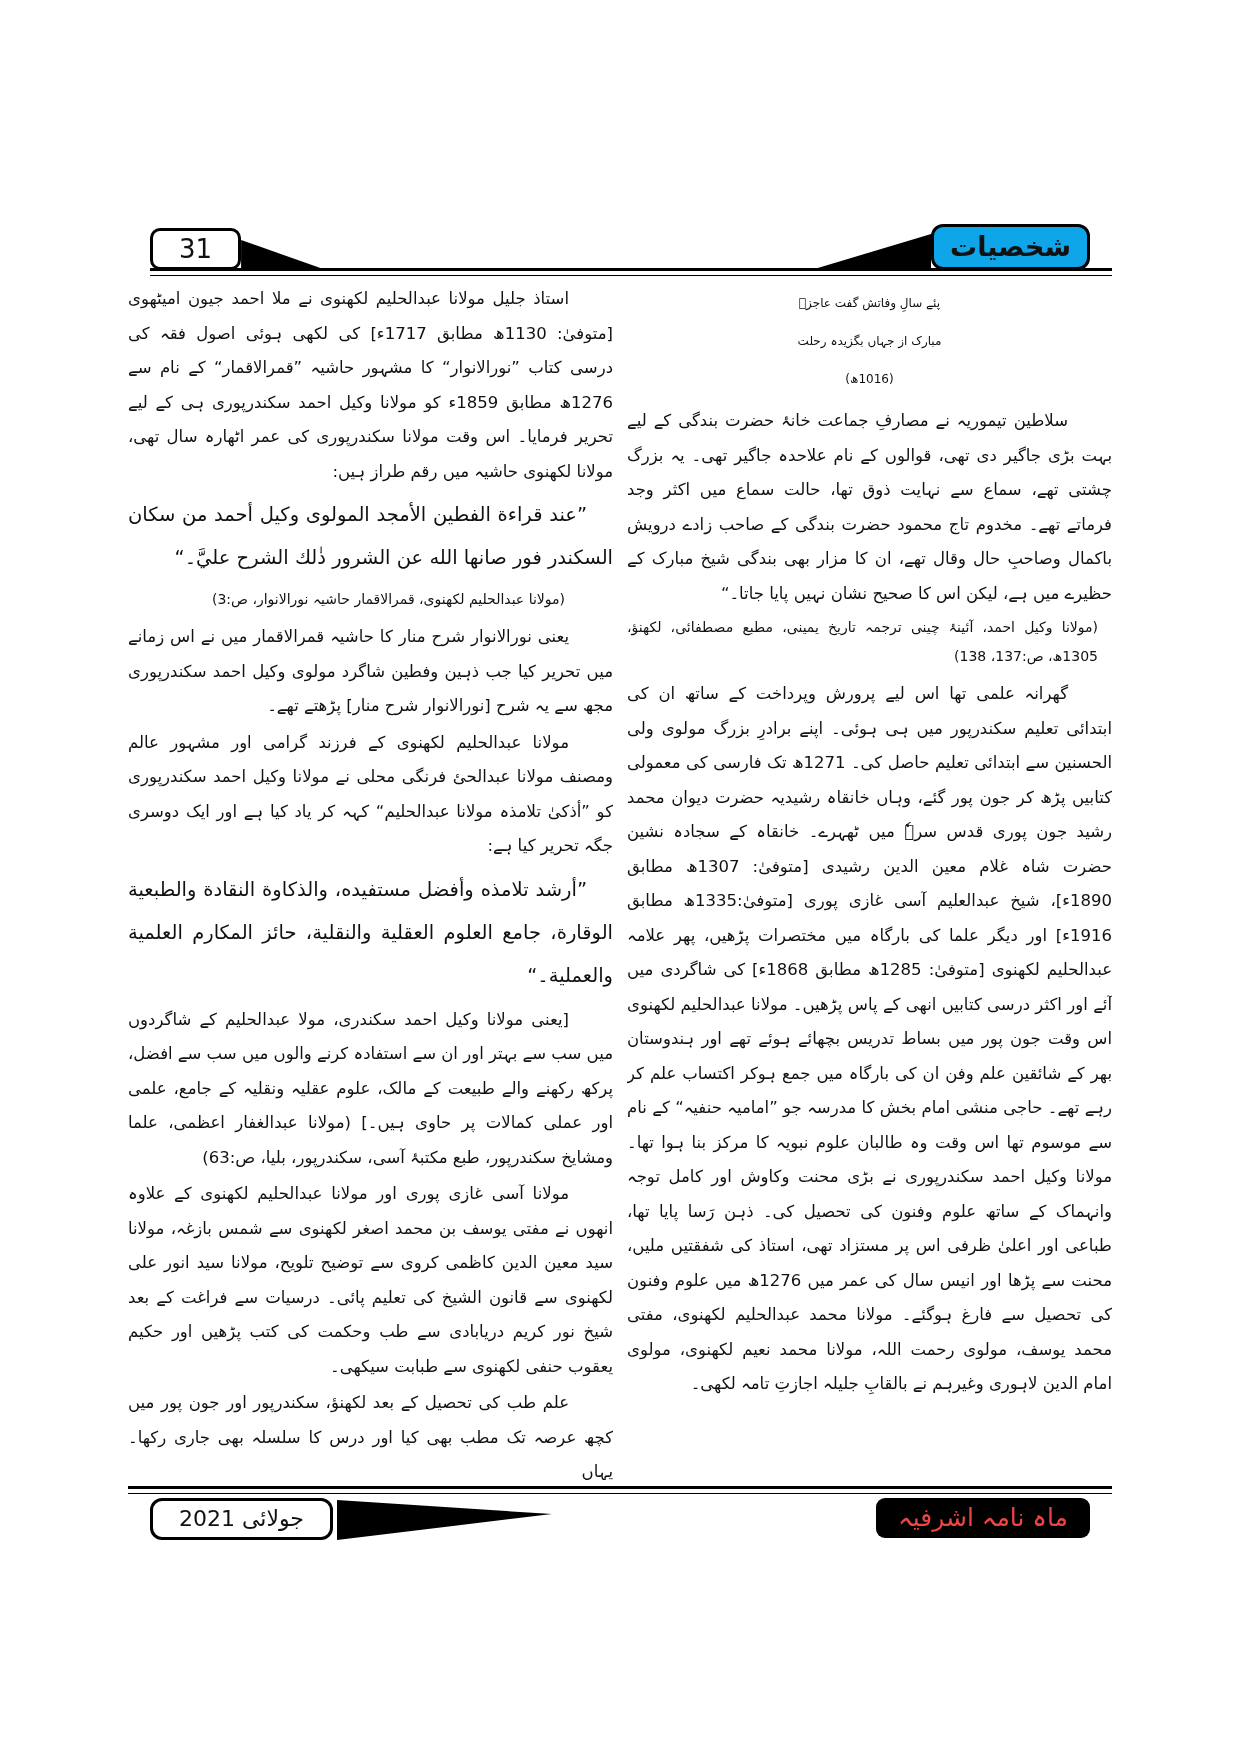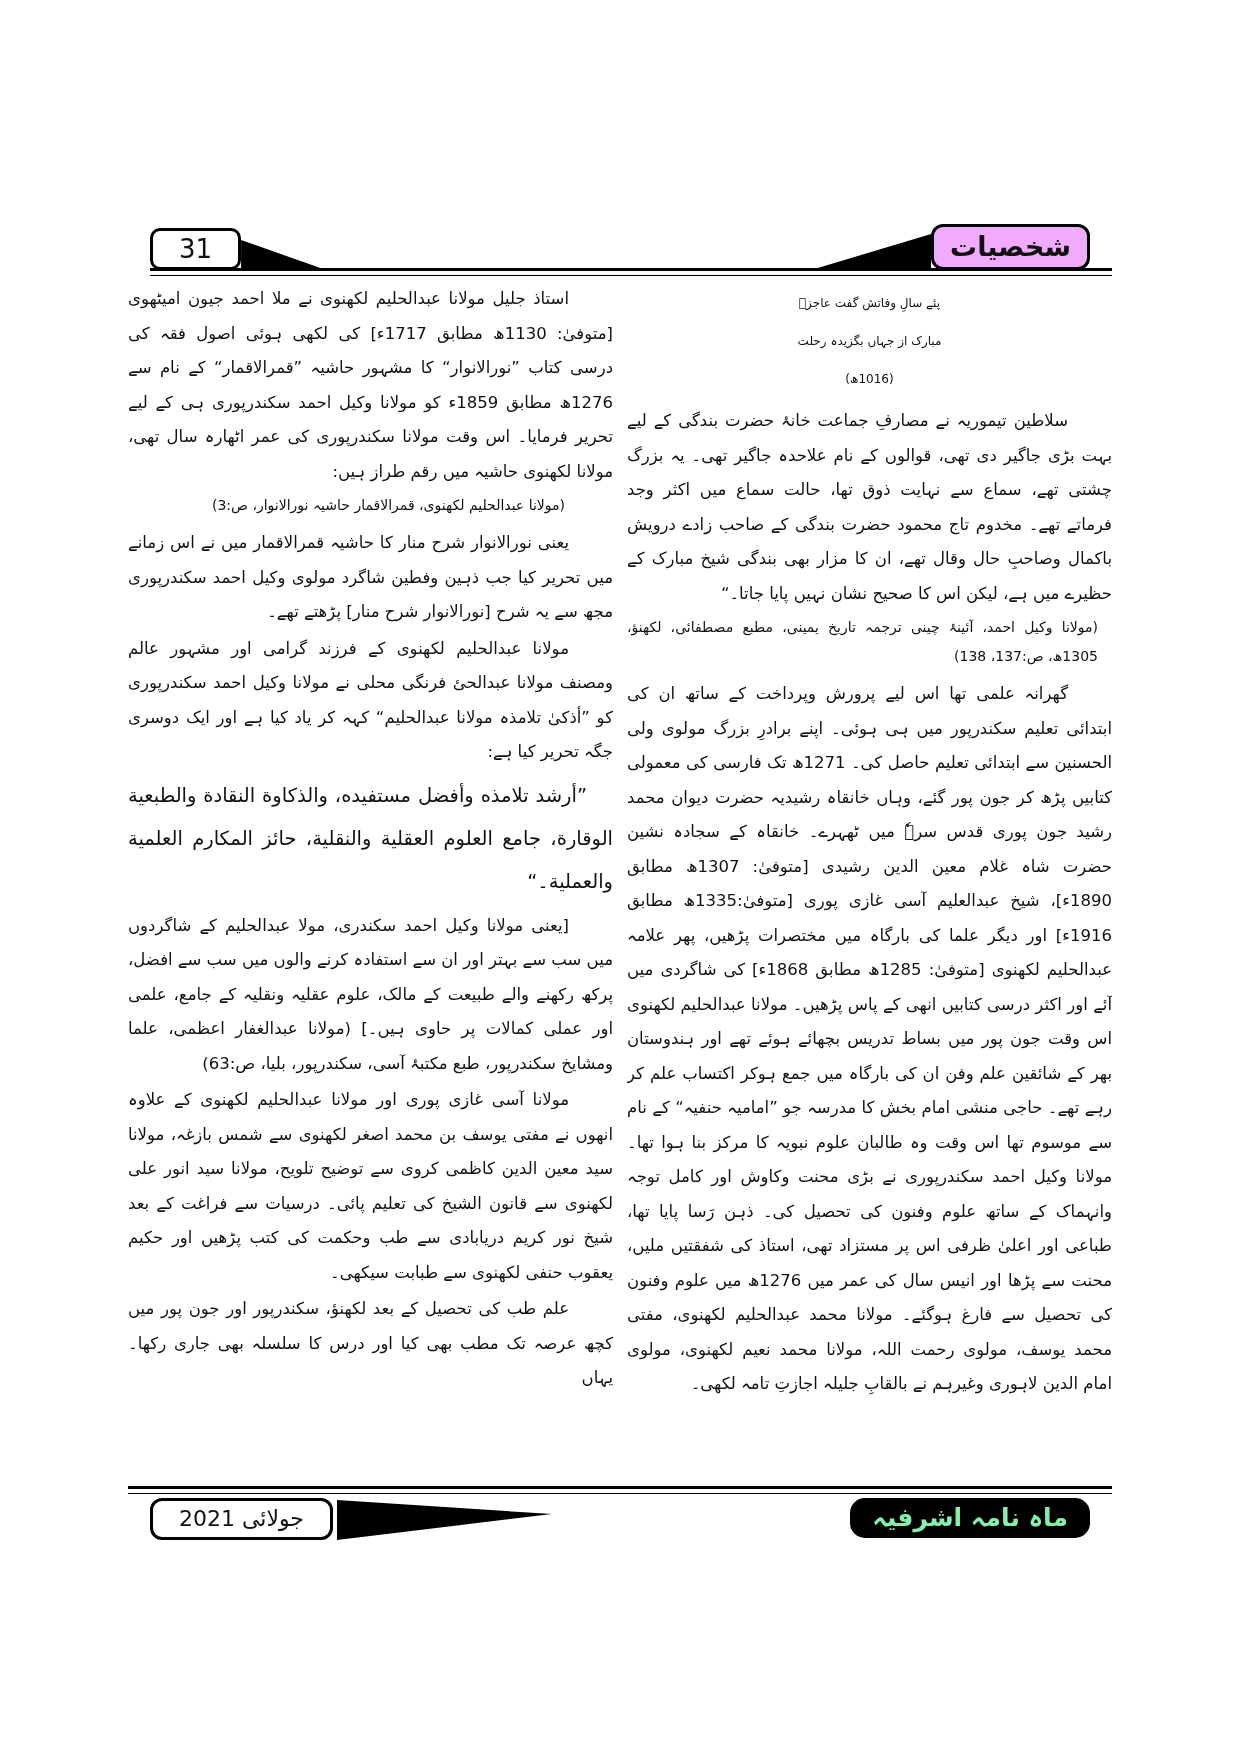--- a/index.html
+++ b/index.html
@@ -23,21 +23,21 @@
     padding:0 26px;font-size:26px;line-height:36px;
     font-weight:500;background:#fff;direction:ltr;
   }
   .tri-right{width:85px;height:30px;background:#000;
     clip-path:polygon(0 0,100% 100%,0 100%);}
   .tri-left{width:120px;height:36px;background:#000;
     clip-path:polygon(100% 0,100% 100%,0 100%);}
   .section-box{
     border:3px solid #000;border-radius:12px;
     padding:0 16px;font-size:27px;line-height:40px;
-    font-weight:bold;background:#f0abfc;
+    font-weight:bold;background:#0ea5e9;
   }
   .double-rule{
     position:absolute;left:150px;right:128px;height:4px;
     border-top:3px solid #000;border-bottom:1.5px solid #000;
   }
   .rule-top{top:268px;}
   .rule-bottom{top:1486px;left:128px;}
   
   .content{
     position:absolute;top:282px;left:128px;width:984px;height:1198px;
@@ -65,22 +65,22 @@
     position:absolute;top:1498px;left:150px;right:150px;height:46px;
     direction:ltr;display:flex;justify-content:space-between;align-items:flex-start;
   }
   .issue-box{
     border:3px solid #000;border-radius:12px;
     padding:1px 26px;font-size:22px;line-height:34px;background:#fff;
   }
   .tri-footer{width:215px;height:40px;background:#000;margin-left:4px;
     clip-path:polygon(0 0,100% 35%,0 100%);}
   .magazine-box{
-    background:#000;color:#86efac;border-radius:15px;
-    padding:3px 22px;font-size:25px;line-height:34px;font-weight:bold;
+    background:#000;color:#ef4444;border-radius:9px;
+    padding:3px 22px;font-size:25px;line-height:34px;font-weight:normal;
   }
 </style>
 </head>
 <body>
 
 <div class="page">
 
   <div class="header-row">
     <div class="hgroup">
       <div class="page-num-box">
@@ -105,20 +105,21 @@
         <div>مبارک از جہاں بگزیدہ رحلت</div>
         <div>(1016ھ)</div>
       </div>
       <p class="urdu indent">سلاطین تیموریہ نے مصارفِ جماعت خانۂ حضرت بندگی کے لیے بہت بڑی جاگیر دی تھی، قوالوں کے نام علاحدہ جاگیر تھی۔ یہ بزرگ چشتی تھے، سماع سے نہایت ذوق تھا، حالت سماع میں اکثر وجد فرماتے تھے۔ مخدوم تاج محمود حضرت بندگی کے صاحب زادے درویش باکمال وصاحبِ حال وقال تھے، ان کا مزار بھی بندگی شیخ مبارک کے حظیرے میں ہے، لیکن اس کا صحیح نشان نہیں پایا جاتا۔“</p>
       <p class="citation">(مولانا وکیل احمد، آئینۂ چینی ترجمہ تاریخ یمینی، مطبع مصطفائی، لکھنؤ، 1305ھ، ص:137، 138)</p>
       <p class="urdu indent">گھرانہ علمی تھا اس لیے پرورش وپرداخت کے ساتھ ان کی ابتدائی تعلیم سکندرپور میں ہی ہوئی۔ اپنے برادرِ بزرگ مولوی ولی الحسنین سے ابتدائی تعلیم حاصل کی۔ 1271ھ تک فارسی کی معمولی کتابیں پڑھ کر جون پور گئے، وہاں خانقاہ رشیدیہ حضرت دیوان محمد رشید جون پوری قدس سرہٗ میں ٹھہرے۔ خانقاہ کے سجادہ نشین حضرت شاہ غلام معین الدین رشیدی [متوفیٰ: 1307ھ مطابق 1890ء]، شیخ عبدالعلیم آسی غازی پوری [متوفیٰ:1335ھ مطابق 1916ء] اور دیگر علما کی بارگاہ میں مختصرات پڑھیں، پھر علامہ عبدالحلیم لکھنوی [متوفیٰ: 1285ھ مطابق 1868ء] کی شاگردی میں آئے اور اکثر درسی کتابیں انھی کے پاس پڑھیں۔ مولانا عبدالحلیم لکھنوی اس وقت جون پور میں بساط تدریس بچھائے ہوئے تھے اور ہندوستان بھر کے شائقین علم وفن ان کی بارگاہ میں جمع ہوکر اکتساب علم کر رہے تھے۔ حاجی منشی امام بخش کا مدرسہ جو ”امامیہ حنفیہ“ کے نام سے موسوم تھا اس وقت وہ طالبان علوم نبویہ کا مرکز بنا ہوا تھا۔ مولانا وکیل احمد سکندرپوری نے بڑی محنت وکاوش اور کامل توجہ وانہماک کے ساتھ علوم وفنون کی تحصیل کی۔ ذہن رَسا پایا تھا، طباعی اور اعلیٰ ظرفی اس پر مستزاد تھی، استاذ کی شفقتیں ملیں، محنت سے پڑھا اور انیس سال کی عمر میں 1276ھ میں علوم وفنون کی تحصیل سے فارغ ہوگئے۔ مولانا محمد عبدالحلیم لکھنوی، مفتی محمد یوسف، مولوی رحمت اللہ، مولانا محمد نعیم لکھنوی، مولوی امام الدین لاہوری وغیرہم نے بالقابِ جلیلہ اجازتِ تامہ لکھی۔</p>
     </div>
 
     <div class="col">
       <p class="urdu indent">استاذ جلیل مولانا عبدالحلیم لکھنوی نے ملا احمد جیون امیٹھوی [متوفیٰ: 1130ھ مطابق 1717ء] کی لکھی ہوئی اصول فقہ کی درسی کتاب ”نورالانوار“ کا مشہور حاشیہ ”قمرالاقمار“ کے نام سے 1276ھ مطابق 1859ء کو مولانا وکیل احمد سکندرپوری ہی کے لیے تحریر فرمایا۔ اس وقت مولانا سکندرپوری کی عمر اٹھارہ سال تھی، مولانا لکھنوی حاشیہ میں رقم طراز ہیں:</p>
+      <p class="arabic-quote">”عند قراءة الفطين الأمجد المولوى وكيل أحمد من سكان السكندر فور صانها الله عن الشرور ذٰلك الشرح عليَّ۔“</p>
       <p class="citation oneline">(مولانا عبدالحلیم لکھنوی، قمرالاقمار حاشیہ نورالانوار، ص:3)</p>
       <p class="urdu indent">یعنی نورالانوار شرح منار کا حاشیہ قمرالاقمار میں نے اس زمانے میں تحریر کیا جب ذہین وفطین شاگرد مولوی وکیل احمد سکندرپوری مجھ سے یہ شرح [نورالانوار شرح منار] پڑھتے تھے۔</p>
       <p class="urdu indent">مولانا عبدالحلیم لکھنوی کے فرزند گرامی اور مشہور عالم ومصنف مولانا عبدالحئ فرنگی محلی نے مولانا وکیل احمد سکندرپوری کو ”أذکیٰ تلامذہ مولانا عبدالحلیم“ کہہ کر یاد کیا ہے اور ایک دوسری جگہ تحریر کیا ہے:</p>
       <p class="arabic-quote">”أرشد تلامذه وأفضل مستفيده، والذكاوة النقادة والطبعية الوقارة، جامع العلوم العقلية والنقلية، حائز المكارم العلمية والعملية۔“</p>
       <p class="urdu indent">[یعنی مولانا وکیل احمد سکندری، مولا عبدالحلیم کے شاگردوں میں سب سے بہتر اور ان سے استفادہ کرنے والوں میں سب سے افضل، پرکھ رکھنے والے طبیعت کے مالک، علوم عقلیہ ونقلیہ کے جامع، علمی اور عملی کمالات پر حاوی ہیں۔] (مولانا عبدالغفار اعظمی، علما ومشایخ سکندرپور، طبع مکتبۂ آسی، سکندرپور، بلیا، ص:63)</p>
       <p class="urdu indent">مولانا آسی غازی پوری اور مولانا عبدالحلیم لکھنوی کے علاوہ انھوں نے مفتی یوسف بن محمد اصغر لکھنوی سے شمس بازغہ، مولانا سید معین الدین کاظمی کروی سے توضیح تلویح، مولانا سید انور علی لکھنوی سے قانون الشیخ کی تعلیم پائی۔ درسیات سے فراغت کے بعد شیخ نور کریم دریابادی سے طب وحکمت کی کتب پڑھیں اور حکیم یعقوب حنفی لکھنوی سے طبابت سیکھی۔</p>
       <p class="urdu indent">علم طب کی تحصیل کے بعد لکھنؤ، سکندرپور اور جون پور میں کچھ عرصہ تک مطب بھی کیا اور درس کا سلسلہ بھی جاری رکھا۔ یہاں</p>
     </div>
 
   </div>

